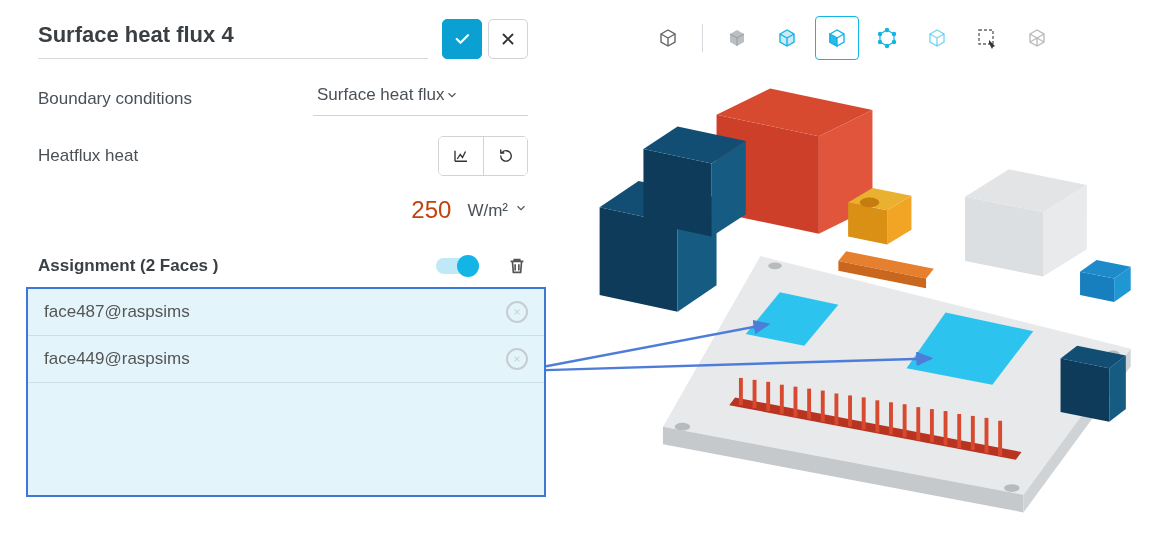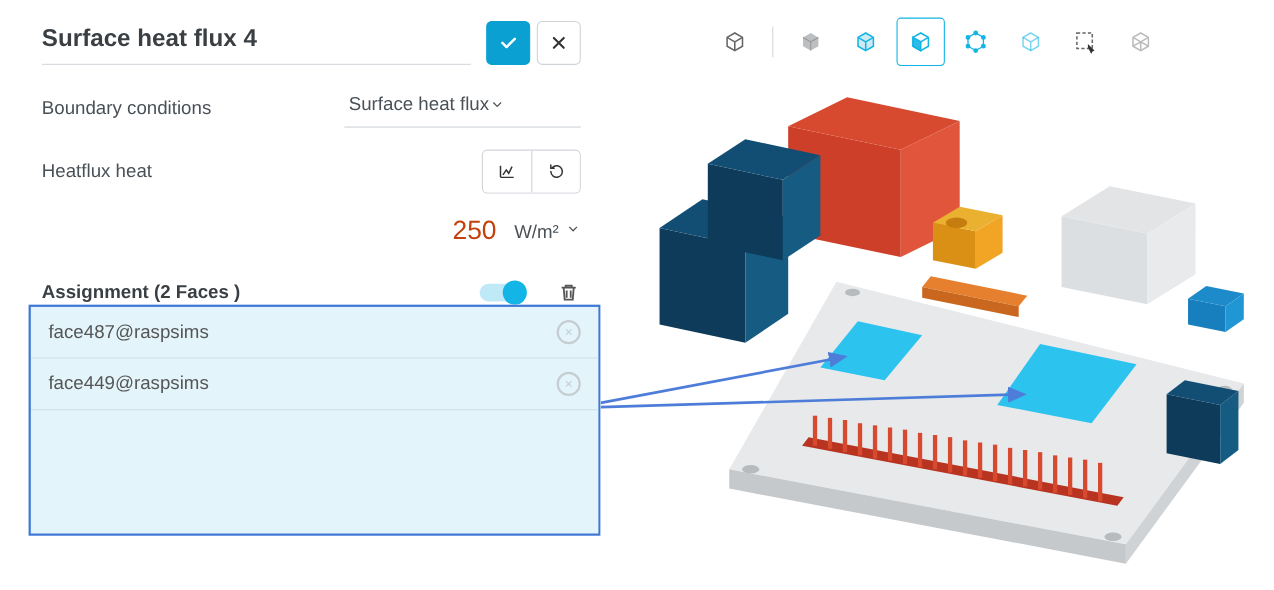--- a/index.html
+++ b/index.html
@@ -28,21 +28,21 @@
   .mini-btn svg { width: 18px; height: 18px; stroke: #333; fill: none; stroke-width: 1.8; }
   .value-row { display: flex; align-items: center; justify-content: flex-end; margin-top: 14px; gap: 12px; }
   .value-input { width: 120px; text-align: right; font-size: 24px; border: none; outline: none; border-bottom: 1px solid transparent; padding: 6px 4px; color: #c2410c; }
   .unit-select { display: flex; align-items: flex-start; gap: 6px; font-size: 17px; color: #495057; cursor: pointer; }
   .assign-row { display: flex; align-items: center; justify-content: space-between; margin-top: 24px; }
   .assign-label { font-size: 17px; font-weight: 600; color: #3a3f44; }
   .assign-right { display: flex; align-items: center; gap: 30px; }
   .toggle { position: relative; width: 40px; height: 16px; border-radius: 10px; background: #bfe9f6; cursor: pointer; }
   .toggle::after { content: ""; position: absolute; top: -3px; right: -3px; width: 22px; height: 22px; border-radius: 50%; background: #12b5e5; }
   .trash { width: 22px; height: 22px; stroke: #555; stroke-width: 1.8; fill: none; cursor: pointer; }
-  .assign-box { border: 2px solid #3f77d6; background: #e3f5fb; height: 210px; overflow: hidden; position: relative; left: -12px; width: 520px; }
+  .assign-box { margin-top: 10px; border: 2px solid #3f77d6; background: #e3f5fb; height: 210px; overflow: hidden; position: relative; left: -12px; width: 520px; }
   .assign-item { display: flex; align-items: center; justify-content: space-between; padding: 12px 16px; font-size: 17px; color: #555; border-bottom: 1px solid #cfdfe6; }
   .remove-circ { width: 22px; height: 22px; border-radius: 50%; border: 2px solid #c6cdd2; display: flex; align-items: center; justify-content: center; cursor: pointer; }
   .remove-circ svg { width: 10px; height: 10px; stroke: #c6cdd2; stroke-width: 2.5; }
   
   .viewport { flex: 1; position: relative; background: #fff; }
   .toolbar { display: flex; gap: 6px; justify-content: center; margin-top: 16px; }
   .tb-btn { width: 44px; height: 44px; display: flex; align-items: center; justify-content: center; border-radius: 4px; border: 1px solid transparent; cursor: pointer; }
   .tb-btn.active { border-color: #12b5e5; }
   .tb-sep { width: 1px; height: 28px; background: #d5d9dd; align-self: center; margin: 0 6px; }
   .tb-btn svg { width: 24px; height: 24px; }

